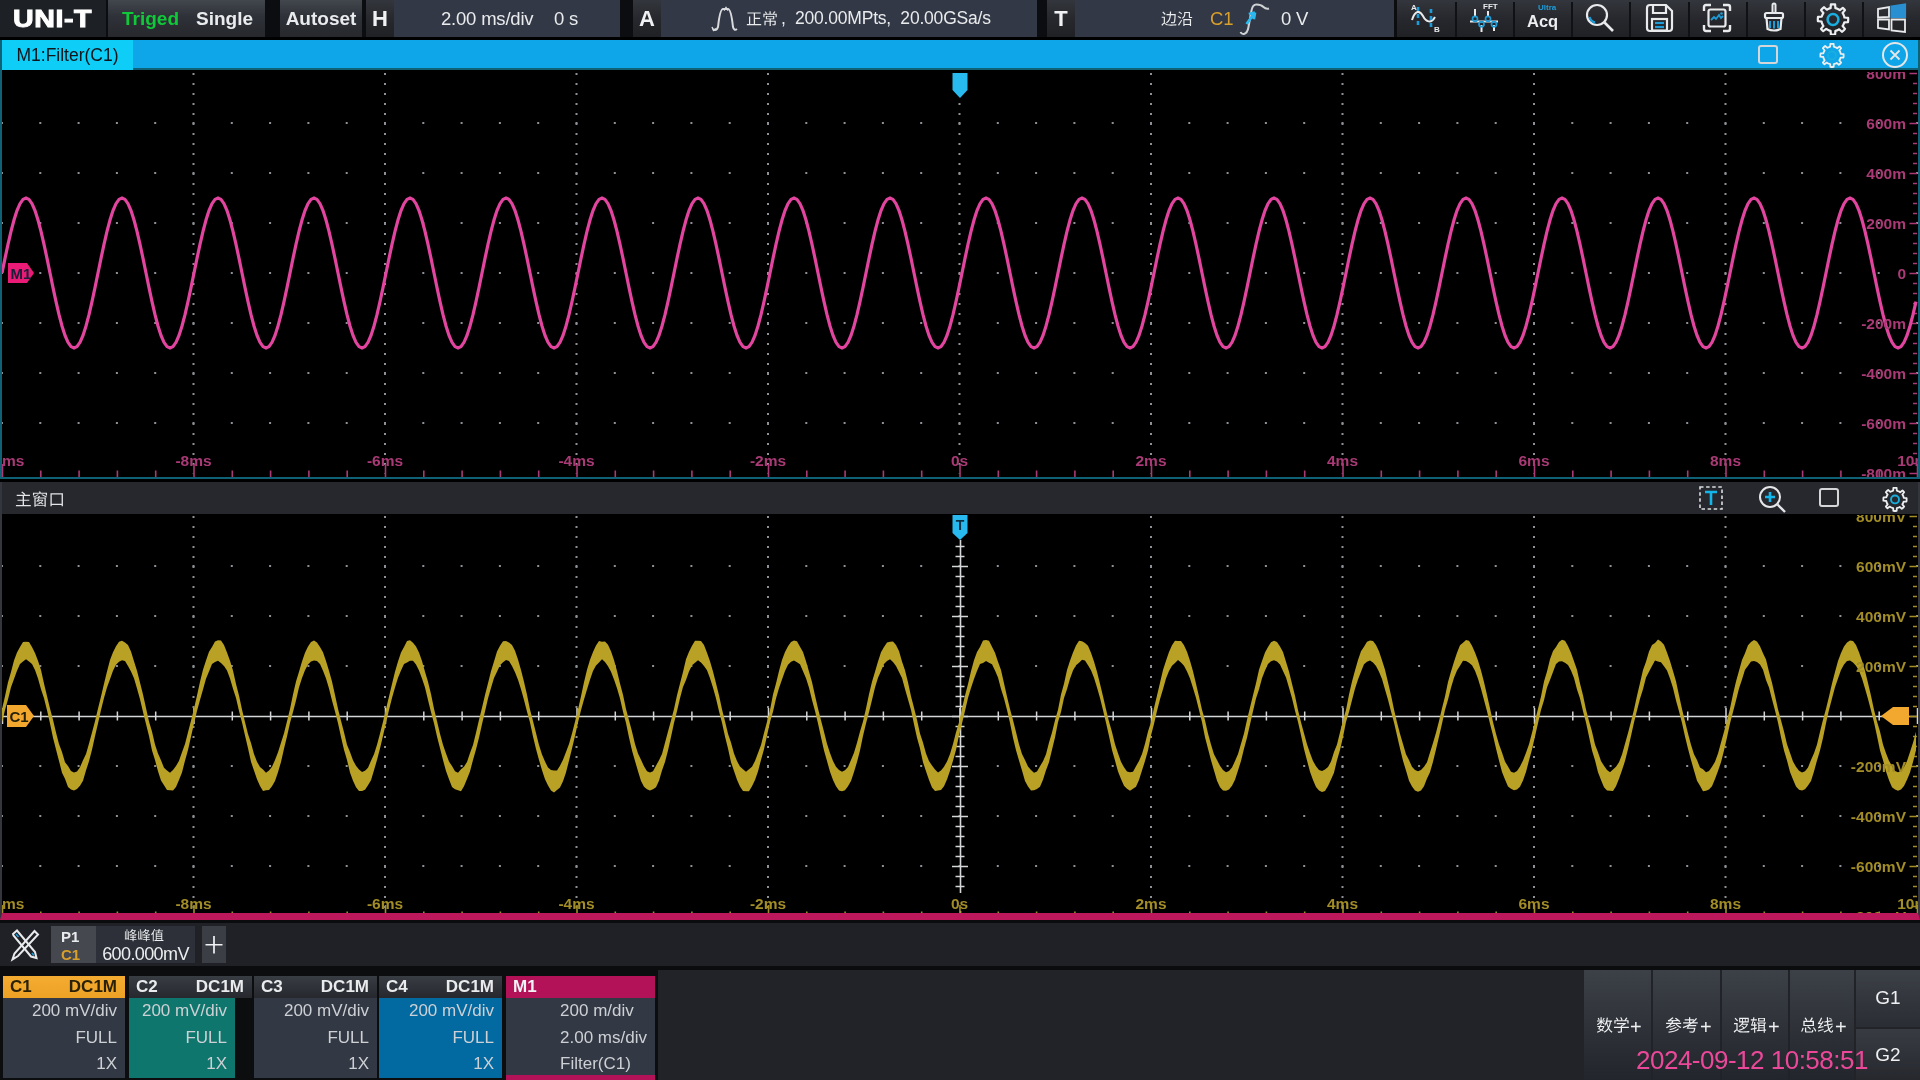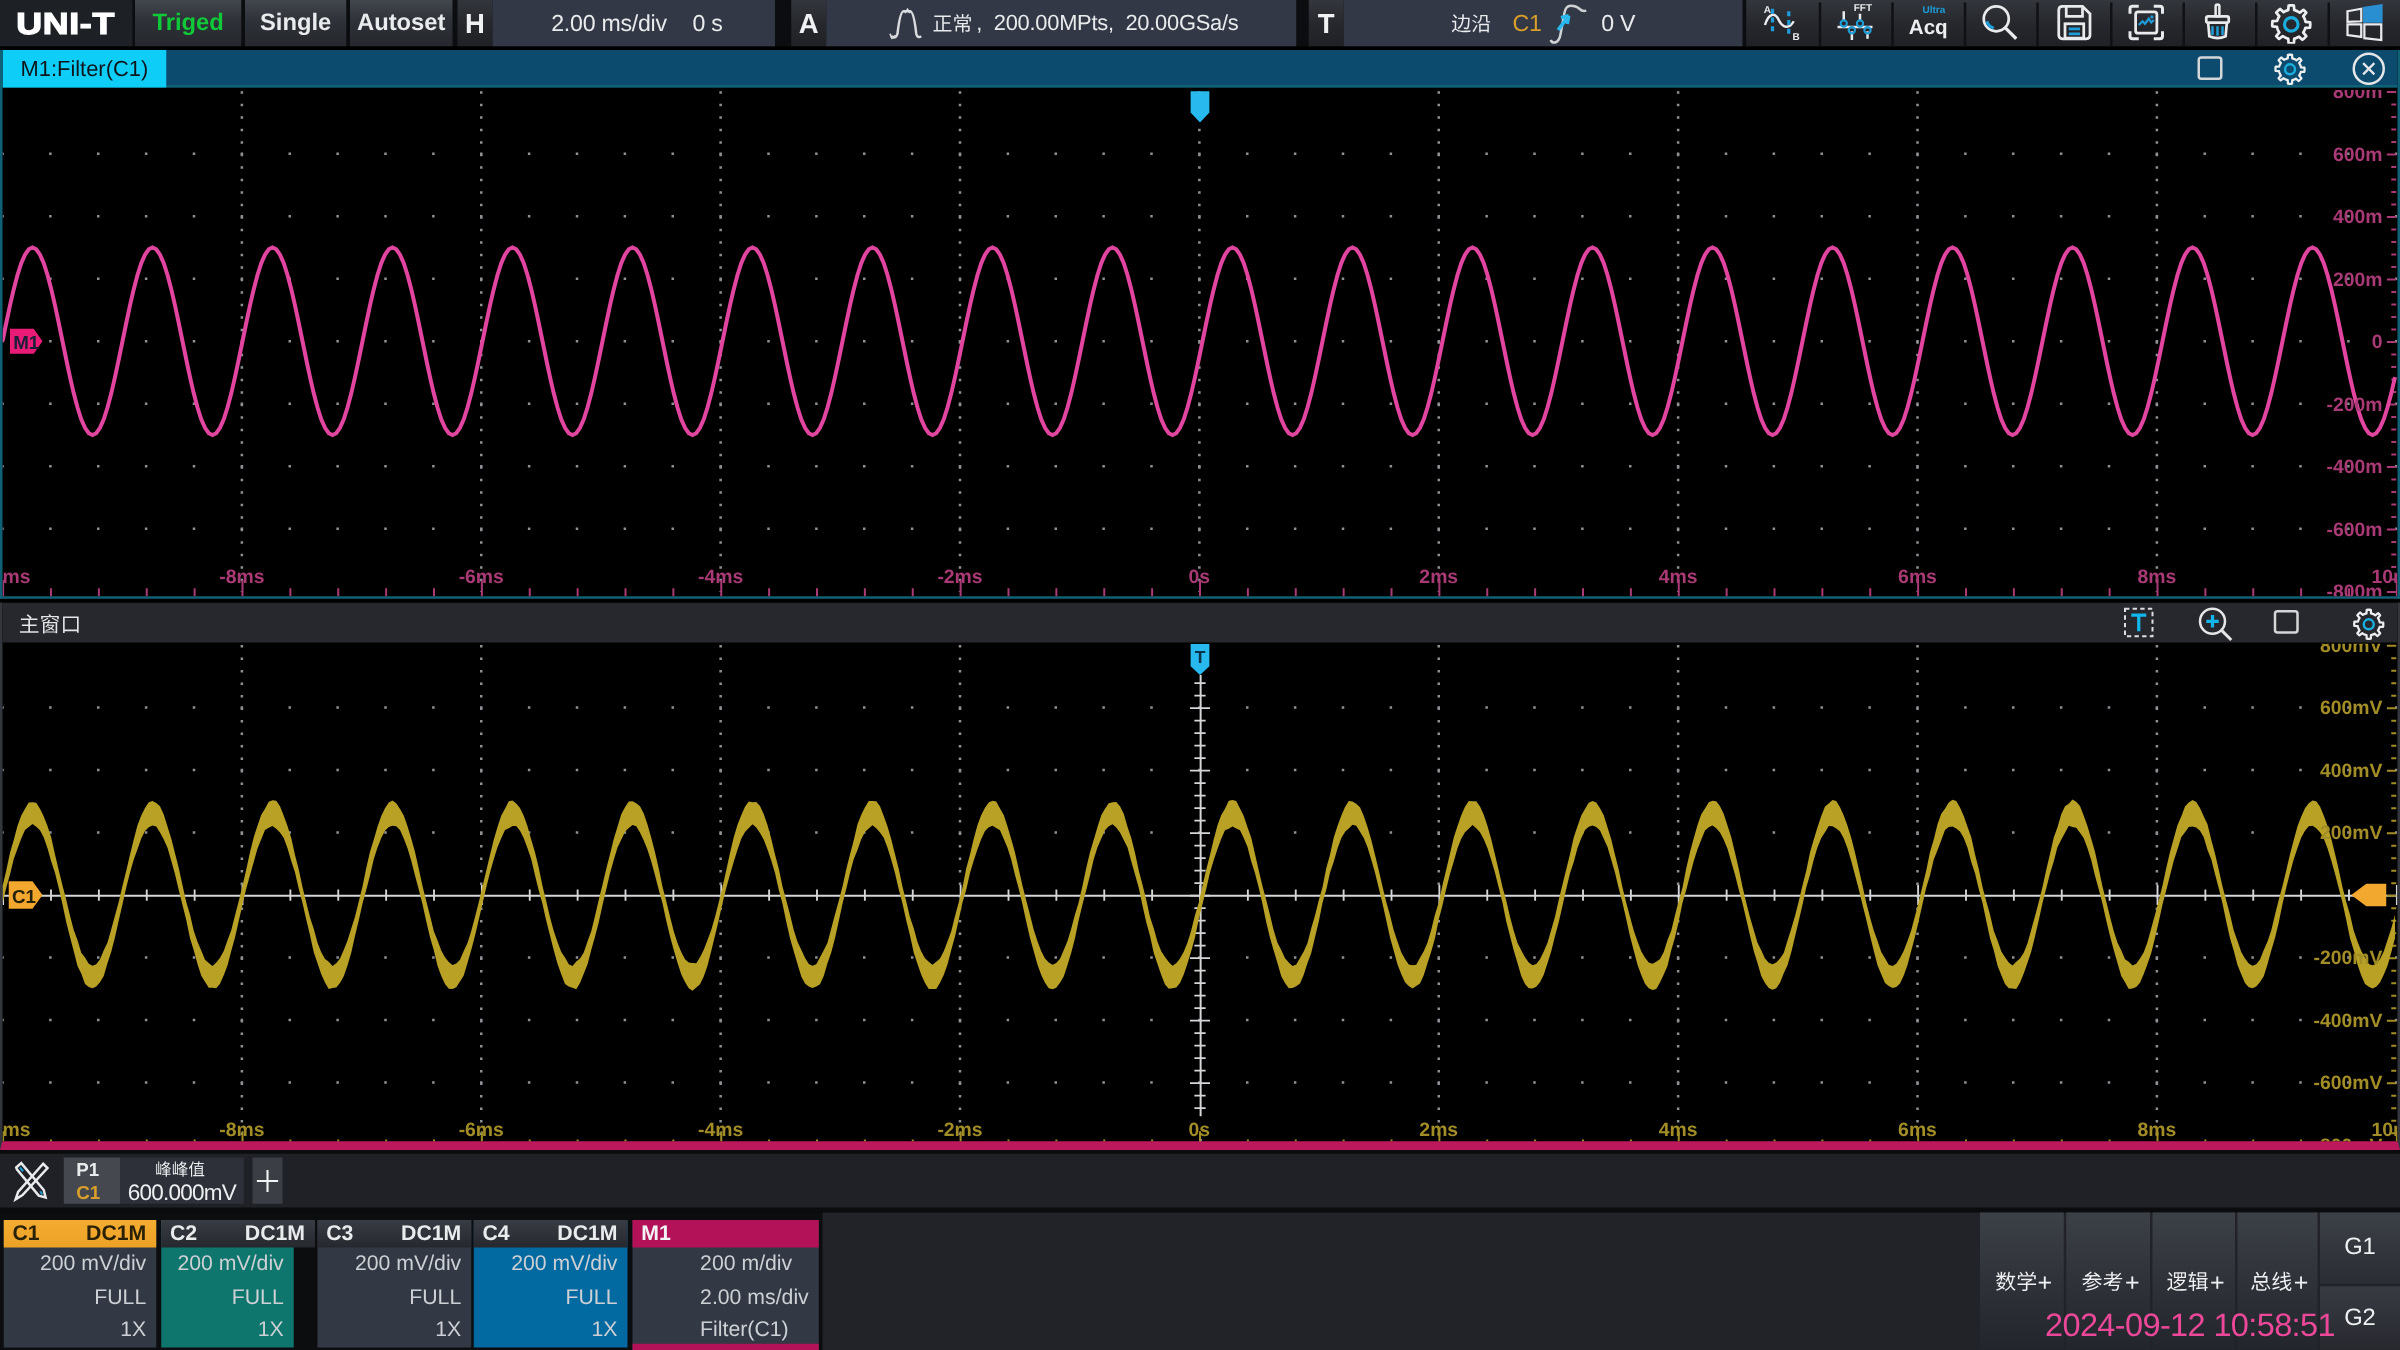--- a/index.html
+++ b/index.html
@@ -9,21 +9,21 @@
 .val{background:#323845;color:#e9ebed;font-size:18px;line-height:37px}
 .lab{color:#f0f1f2;font-size:22px;font-weight:bold;text-align:center;line-height:37px}
 .tv{position:absolute;top:0;height:37px;line-height:37px;font-size:18.5px;color:#e9ebed;letter-spacing:-0.2px}
 </style></head>
 <body>
 
 <div class="abs" style="left:0;top:0;width:1920px;height:37px;background:#0c0d10">
   <div class="abs" style="left:0;top:0;width:106px;height:37px;background:#1d2024"></div>
   <div class="abs" style="left:13px;top:4px;width:90px;height:28px;color:#fff;font-size:27px;font-weight:bold;letter-spacing:0.5px;-webkit-text-stroke:1.1px #fff;transform:scale(1.06,0.9);transform-origin:left center">UNI-T</div>
   <div class="abs grad btn" style="left:108px;top:0;width:85px;height:37px;color:#10c939">Triged</div>
-  <div class="abs grad btn" style="left:196px;top:0;width:81px;height:37px">Single</div>
+  <div class="abs grad btn" style="left:184px;top:0;width:81px;height:37px">Single</div>
   <div class="abs grad btn" style="left:280px;top:0;width:82px;height:37px">Autoset</div>
   <div class="abs gradD lab" style="left:366px;top:0;width:28px;height:37px">H</div>
   <div class="abs val" style="left:394px;top:0;width:226px;height:37px">
      <span class="tv" style="left:47px">2.00 ms/div</span>
       <span class="tv" style="left:160px">0 s</span>
     </div>
   <div class="abs gradD lab" style="left:633px;top:0;width:28px;height:37px">A</div>
   <div class="abs val" style="left:661px;top:0;width:376px;height:37px">
       <svg width="32" height="32" viewBox="0 0 32 32" style="position:absolute;left:49px;top:3px">
 <path d="M3 26 Q5 28,7 26 L8 24 Q10 6,13 6 L18 6 Q21 6,23 24 Q24 28,27 26" stroke="#d9dbde" stroke-width="2" fill="none"></path>
@@ -126,21 +126,21 @@
   <div class="abs" style="left:1861.9px;top:2px;width:2px;height:35px;background:#101114"></div>
   <div class="abs" style="left:1873.9px;top:1px;width:34px;height:34px"><svg width="34" height="34" viewBox="0 0 34 34">
         <path d="M4 8 L15 6 V16 L4 16.5 Z" stroke="#e8eaec" stroke-width="1.8" fill="none"></path>
 <path d="M17.5 5.5 L31 3.5 V16 L17.5 16 Z" stroke="#2a8fd0" stroke-width="2.2" fill="#2a8fd0"></path>
 <path d="M4 18.5 L15 18.5 V28.5 L4 27 Z" stroke="#e8eaec" stroke-width="1.8" fill="none"></path>
 <path d="M17.5 18.5 L31 18.5 V31 L17.5 29.5 Z" stroke="#e8eaec" stroke-width="1.8" fill="none"></path>
       </svg></div>
 </div>
 
 <div class="abs" style="left:0;top:40px;width:1920px;height:439px;border-left:2px solid #0f6175;border-right:2px solid #0f6175;border-bottom:2px solid #0f6175;background:#000;overflow:hidden">
-  <div class="abs" style="left:-2px;top:0;width:1920px;height:30px;background:#0c4a6e;border-bottom:2px solid #0f6175">
+  <div class="abs" style="left:-2px;top:0;width:1920px;height:30px;background:#0ea5e9;border-bottom:2px solid #0f6175">
     <div class="abs" style="left:2px;top:0;width:131px;height:30px;background:#0ecdf6;color:#10151c;font-size:17.5px;line-height:30px;text-align:center">M1:Filter(C1)</div>
     <div style="position:absolute;left:1758px;top:5px;width:20px;height:19px;border:2px solid #d4d6d8;border-radius:3px"></div>
     <svg width="28" height="28" viewBox="0 0 34 34" style="position:absolute;left:1818px;top:1px">
         <g transform="translate(17,17.5)">
           <path d="M-2.0,-14.0 L-1.0,-14.1 L0.0,-14.1 L1.0,-14.1 L2.0,-14.0 L2.2,-10.6 L3.0,-10.4 L3.7,-10.1 L4.4,-9.9 L5.1,-9.5 L5.7,-9.1 L6.3,-8.7 L9.1,-10.8 L9.8,-10.2 L10.5,-9.5 L11.1,-8.7 L8.9,-6.0 L9.3,-5.4 L9.7,-4.7 L10.0,-4.0 L10.3,-3.3 L10.5,-2.6 L10.6,-1.9 L14.1,-1.5 L14.1,-0.5 L14.1,0.5 L14.1,1.5 L13.9,2.5 L10.5,2.6 L10.3,3.3 L10.0,4.0 L9.7,4.7 L9.3,5.4 L8.9,6.0 L11.1,8.7 L10.5,9.5 L9.8,10.2 L9.1,10.8 L8.3,11.4 L5.7,9.1 L5.1,9.5 L4.4,9.9 L3.7,10.1 L3.0,10.4 L2.2,10.6 L2.0,14.0 L1.0,14.1 L0.0,14.1 L-1.0,14.1 L-2.0,14.0 L-2.2,10.6 L-3.0,10.4 L-3.7,10.1 L-4.4,9.9 L-5.1,9.5 L-5.7,9.1 L-6.3,8.7 L-9.1,10.8 L-9.8,10.2 L-10.5,9.5 L-11.1,8.7 L-8.9,6.0 L-9.3,5.4 L-9.7,4.7 L-10.0,4.0 L-10.3,3.3 L-10.5,2.6 L-10.6,1.9 L-14.1,1.5 L-14.1,0.5 L-14.1,-0.5 L-14.1,-1.5 L-13.9,-2.5 L-10.5,-2.6 L-10.3,-3.3 L-10.0,-4.0 L-9.7,-4.7 L-9.3,-5.4 L-8.9,-6.0 L-11.1,-8.7 L-10.5,-9.5 L-9.8,-10.2 L-9.1,-10.8 L-8.3,-11.4 L-5.7,-9.1 L-5.1,-9.5 L-4.4,-9.9 L-3.7,-10.1 L-3.0,-10.4 L-2.2,-10.6 Z" stroke="#eceeef" stroke-width="2.2" fill="none" stroke-linejoin="round"></path>
           <circle cx="0" cy="0" r="4.836" stroke="#1aaede" stroke-width="2.325" fill="none"></circle>
         </g>
       </svg>
     <svg width="28" height="28" viewBox="0 0 28 28" style="position:absolute;left:1881px;top:1px">
 <circle cx="14" cy="14" r="12" stroke="#e4e6e8" stroke-width="2" fill="none"></circle>

